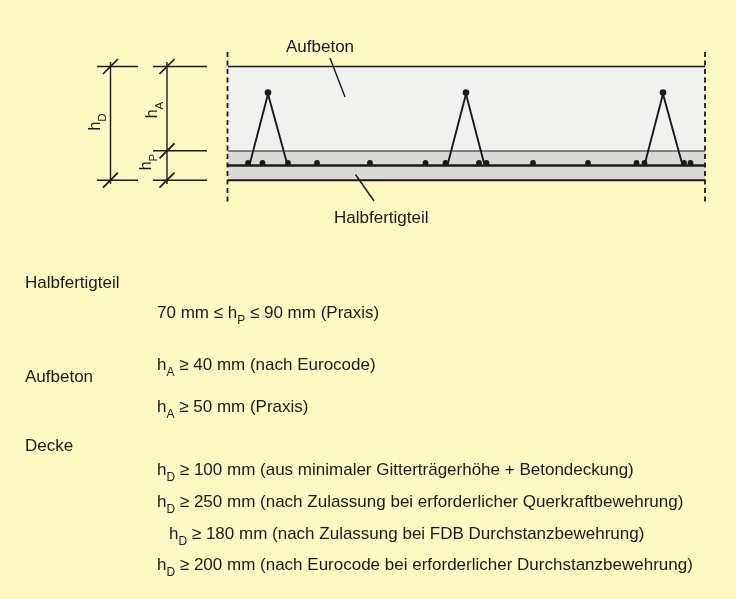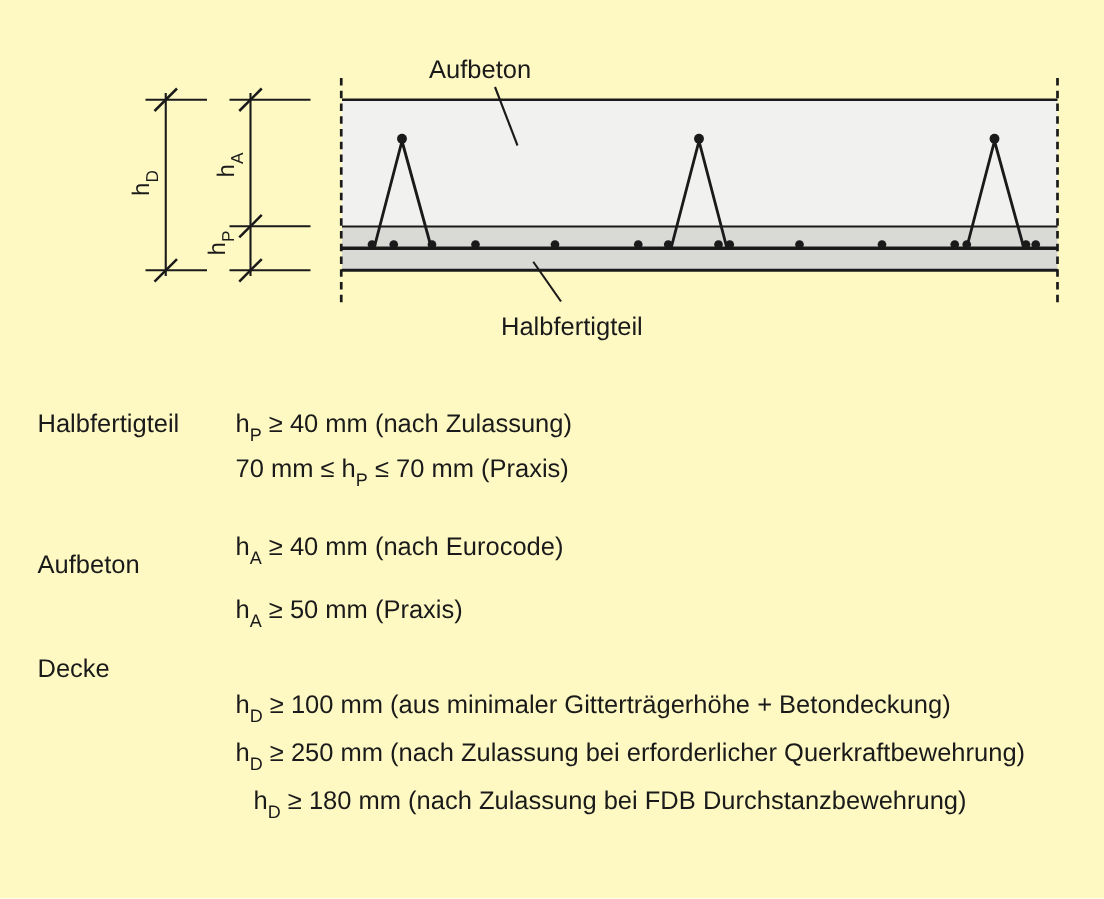--- a/index.html
+++ b/index.html
@@ -120,26 +120,26 @@
     <div class="dlabel" style="left:286px; top:37px;">Aufbeton</div>
     <div class="dlabel" style="left:334px; top:208px;">Halbfertigteil</div>
 
     <div class="dim" style="left:95px; top:122px;"><span>h</span><sub>D</sub></div>
     <div class="dim" style="left:152px; top:110px;"><span>h</span><sub>A</sub></div>
     <div class="dim" style="left:146px; top:162px;"><span>h</span><sub>P</sub></div>
   </div>
 
   <div class="specs">
     <div class="spec-label" style="top:273px;">Halbfertigteil</div>
-    <div class="spec-line" style="top:273px;"><span>h</span><sub>P</sub><span> ≥ 40 mm (nach Zulassung)</span></div>
-    <div class="spec-line" style="top:303px;"><span>70 mm ≤ h</span><sub>P</sub><span> ≤ 70 mm (Praxis)</span></div>
+    <div class="spec-line" style="top:303px;"><span>70 mm ≤ h</span><sub>P</sub><span> ≤ 90 mm (Praxis)</span></div>
 
     <div class="spec-label" style="top:367px;">Aufbeton</div>
     <div class="spec-line" style="top:355px;"><span>h</span><sub>A</sub><span> ≥ 40 mm (nach Eurocode)</span></div>
     <div class="spec-line" style="top:397px;"><span>h</span><sub>A</sub><span> ≥ 50 mm (Praxis)</span></div>
 
     <div class="spec-label" style="top:436px;">Decke</div>
     <div class="spec-line" style="top:460px;"><span>h</span><sub>D</sub><span> ≥ 100 mm (aus minimaler Gitterträgerhöhe + Betondeckung)</span></div>
     <div class="spec-line" style="top:492px;"><span>h</span><sub>D</sub><span> ≥ 250 mm (nach Zulassung bei erforderlicher Querkraftbewehrung)</span></div>
     <div class="spec-line" style="top:524px;margin-left:12px;"><span>h</span><sub>D</sub><span> ≥ 180 mm (nach Zulassung bei FDB Durchstanzbewehrung)</span></div>
+    <div class="spec-line" style="top:555px;"><span>h</span><sub>D</sub><span> ≥ 200 mm (nach Eurocode bei erforderlicher Durchstanzbewehrung)</span></div>
   </div>
 
 </div>
 
 </body></html>

